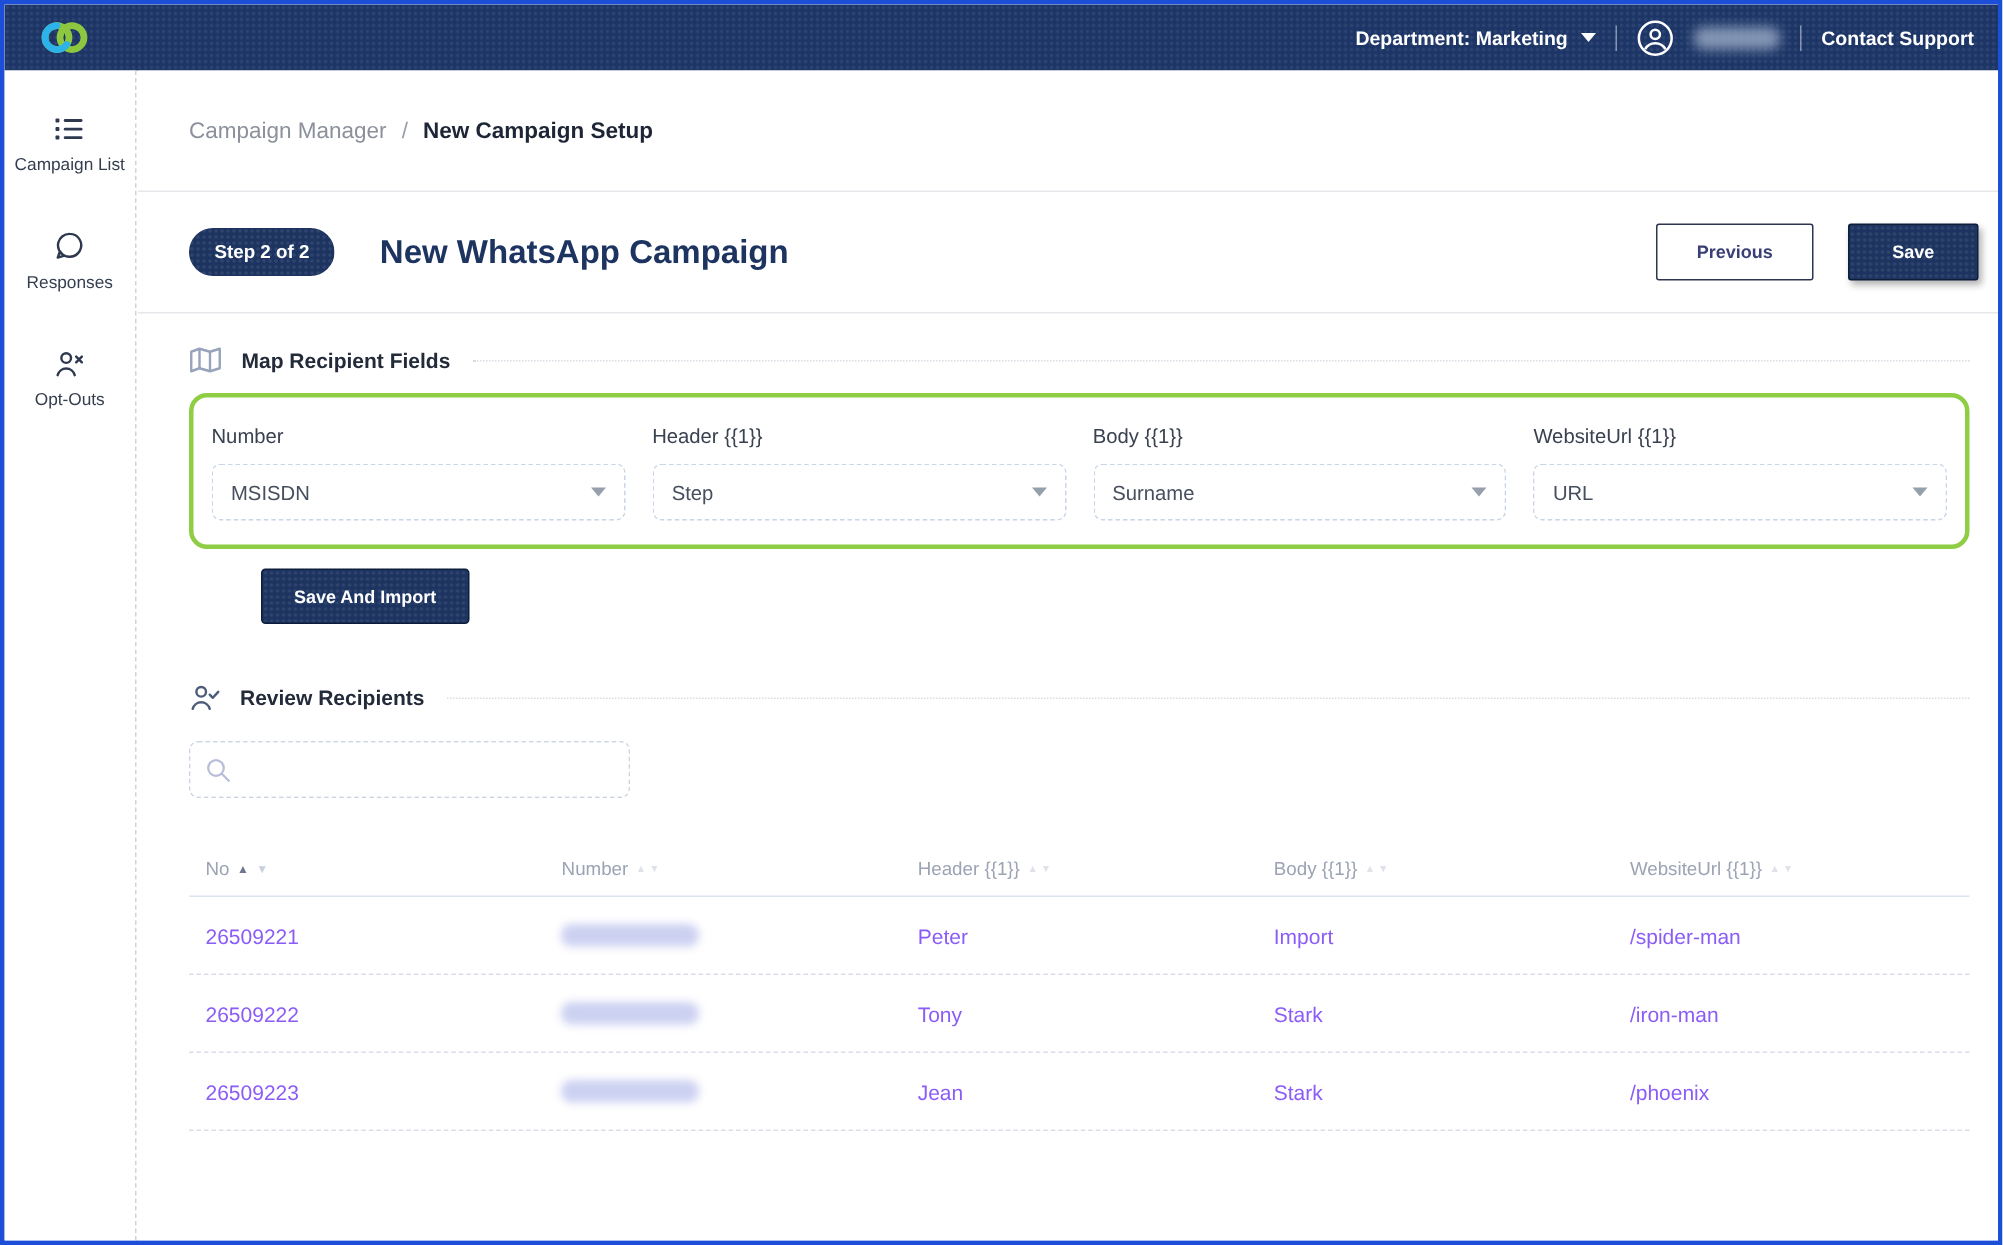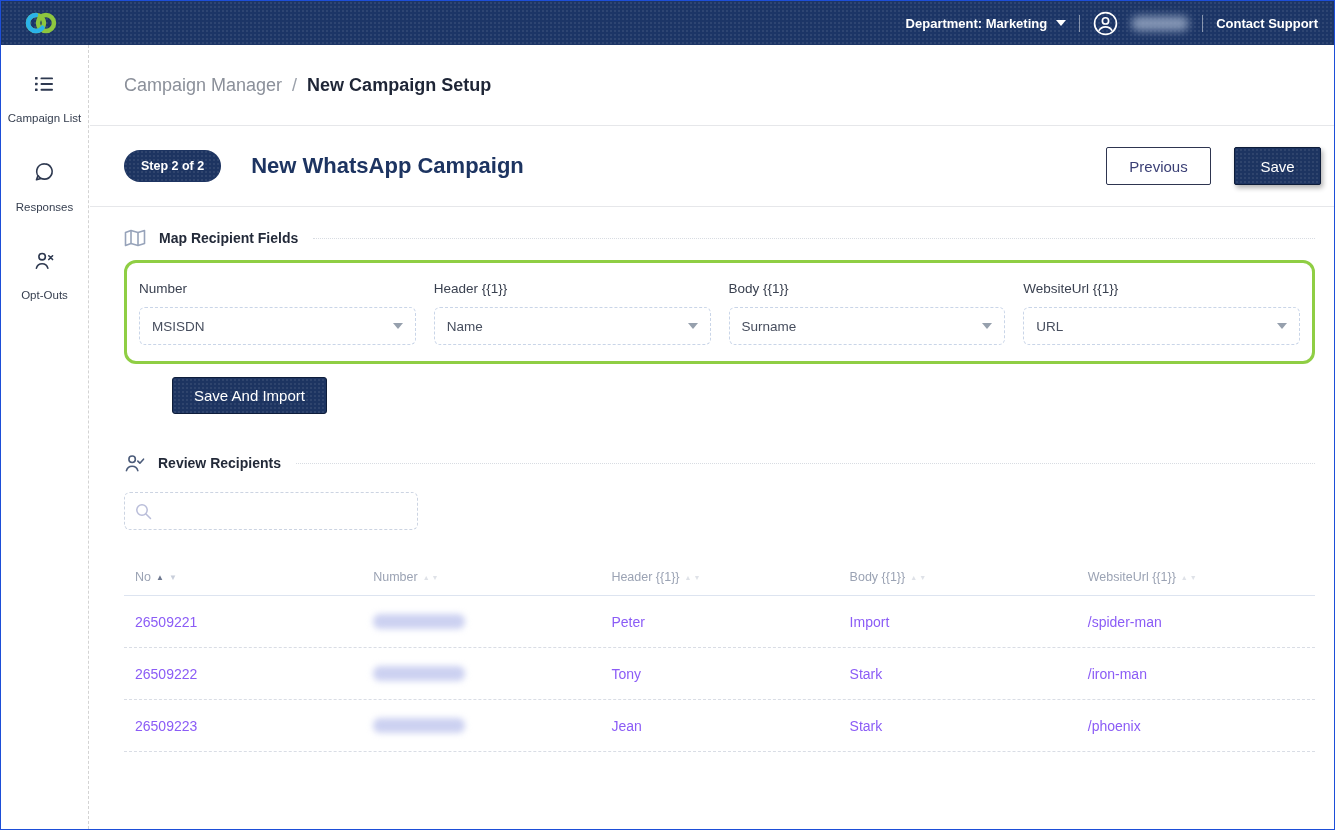--- a/index.html
+++ b/index.html
@@ -1,19 +1,19 @@
 <!DOCTYPE html>
 <html><head>
 <meta charset="utf-8">
 <style>
   * { box-sizing: border-box; }
   html,body { margin:0; padding:0; background:#fff; }
   body { font-family: "Liberation Sans", sans-serif; }
 
-  .page { width:1335px; height:830px; border:1px solid #1d4ed8; position:relative;
+  .page { width:1335px; height:830px; border:3px solid #1d4ed8; position:relative;
           background:#fff; overflow:hidden; }
 
   
   .navbar { height:44px; background:#1c3566;
             background-image: radial-gradient(rgba(255,255,255,.08) 1px, transparent 1.2px);
             background-size:4px 4px;
             display:flex; align-items:center; padding:0 16px 0 20px; color:#fff; }
   .logo-svg { display:block; }
   .nav-right { margin-left:auto; display:flex; align-items:center; gap:13px; }
   .dept { display:flex; align-items:center; gap:9px; font-size:13px; font-weight:bold; cursor:pointer; }
@@ -22,44 +22,44 @@
   .nav-divider { width:1px; height:17px; background:rgba(255,255,255,.45); }
   .avatar-wrap { display:flex; align-items:center; cursor:pointer; }
   .name-blur { width:58px; height:15px; background:#8fa0bd; filter:blur(4px);
                border-radius:8px; opacity:.9; }
   .contact { font-size:13px; font-weight:bold; cursor:pointer; }
 
   
   .sidebar { position:absolute; left:0; top:44px; bottom:0; width:88px; background:#fff;
              border-right:1px dashed #d3d3d3; display:flex; flex-direction:column;
              align-items:center; padding-top:30px; gap:38px; }
-  .side-item { display:flex; flex-direction:column; align-items:center; gap:19px;
+  .side-item { display:flex; flex-direction:column; align-items:center; gap:9px;
                color:#353e4f; font-size:11.5px; cursor:pointer; text-align:center; }
   .side-item svg { display:block; }
 
   
   .main { position:absolute; left:89px; right:0; top:44px; bottom:0; background:#fff; }
 
   .breadcrumb-row { height:80px; display:flex; align-items:center; padding-left:34px;
-                    font-size:18px; }
+                    font-size:15px; }
   .crumb-parent { color:#8b909a; cursor:pointer; }
   .crumb-sep { color:#9aa0aa; margin:0 10px; }
   .crumb-current { color:#1e2536; font-weight:bold; }
 
   .hrule { height:1px; background:#e6e7ea; }
 
   .title-row { height:80px; display:flex; align-items:center; padding:0 13px 0 34px; }
   .step-badge { background:#1d3461;
                 background-image: radial-gradient(rgba(255,255,255,.08) 1px, transparent 1.2px);
                 background-size:4px 4px;
                 color:#fff; font-size:12.5px; font-weight:bold;
                 padding:9px 17px; border-radius:18px; }
   .page-title { font-size:22px; font-weight:bold; color:#1d3461; margin-left:30px; }
   .title-btns { margin-left:auto; display:flex; gap:23px; }
-  .btn { height:38px; font-size:15px; font-weight:normal; border-radius:2px; cursor:pointer;
+  .btn { height:38px; font-size:12px; font-weight:bold; border-radius:2px; cursor:pointer;
          font-family:"Liberation Sans",sans-serif; }
   .btn-prev { width:105px; background:#fff; border:1px solid #2e3550; color:#3a3f75; }
   .btn-navy { background:#1d3461;
               background-image: radial-gradient(rgba(255,255,255,.08) 1px, transparent 1.2px);
               background-size:4px 4px;
               border:1px solid #0e1d3a; color:#fff; }
   .btn-save { width:87px; box-shadow:2px 3px 5px rgba(0,0,0,.3); }
 
   .content { padding:0 19px 0 34px; }
 
@@ -198,21 +198,21 @@
         <div>
           <div class="field-label">Number</div>
           <div class="select">
             <span>MSISDN</span>
             <span class="caret-down-gray"></span>
           </div>
         </div>
         <div>
           <div class="field-label">Header {{1}}</div>
           <div class="select">
-            <span>Name</span>
+            <span>Step</span>
             <span class="caret-down-gray"></span>
           </div>
         </div>
         <div>
           <div class="field-label">Body {{1}}</div>
           <div class="select">
             <span>Surname</span>
             <span class="caret-down-gray"></span>
           </div>
         </div>

